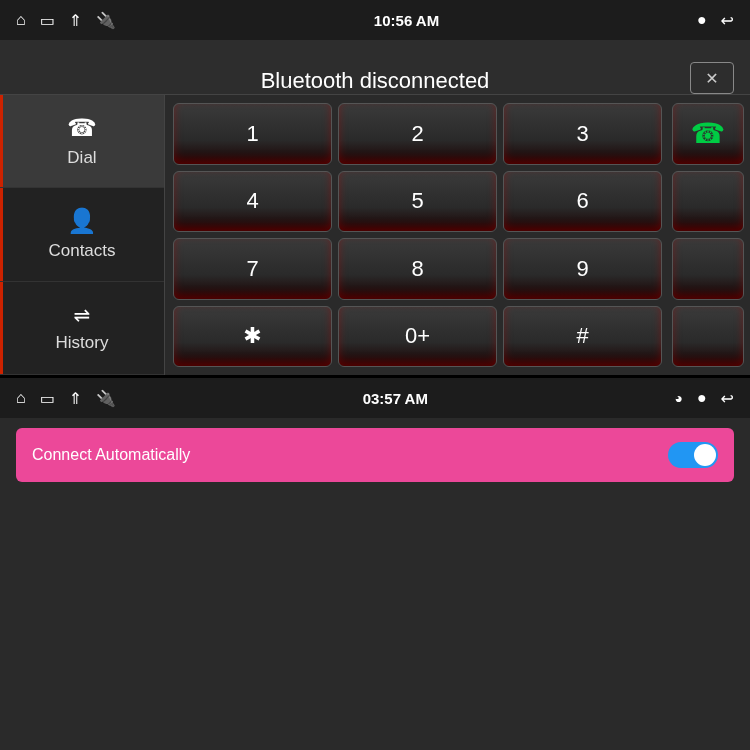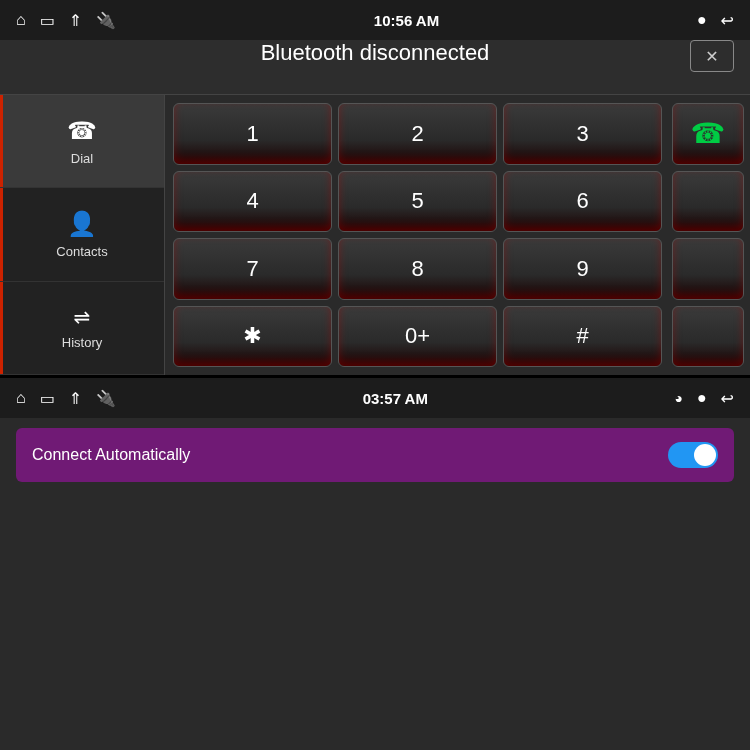--- a/index.html
+++ b/index.html
@@ -46,21 +46,21 @@
     .icon-sym {
       color: #fff;
       font-size: 16px;
     }
 
     
     .bt-bar {
       height: 55px;
       background: #2d2d2d;
       display: flex;
-      align-items: flex-start;
+      align-items: flex-end;
       justify-content: space-between;
       padding: 0 16px;
       border-bottom: 1px solid #444;
     }
     .bt-title {
       font-size: 22px;
       color: #fff;
       font-weight: 400;
       flex: 1;
       text-align: center;
@@ -114,21 +114,21 @@
       left: 0;
       top: 0;
       bottom: 0;
       width: 3px;
       background: #cc2200;
     }
     .sidebar-icon {
       font-size: 24px;
     }
     .sidebar-label {
-      font-size: 13px;
+      font-size: 17px;
       color: #ddd;
     }
 
     
     .dialpad {
       flex: 1;
       display: grid;
       grid-template-columns: repeat(3, 1fr);
       grid-template-rows: repeat(4, 1fr);
       gap: 6px;
@@ -195,21 +195,21 @@
     }
 
     
     .settings-content {
       padding: 10px 16px;
     }
     .settings-row {
       display: flex;
       align-items: center;
       justify-content: space-between;
-      background: #701a75;
+      background: #ec4899;
       border-radius: 6px;
       padding: 14px 16px;
       margin-bottom: 8px;
     }
     .settings-label {
       font-size: 16px;
       color: #fff;
     }
 
     

